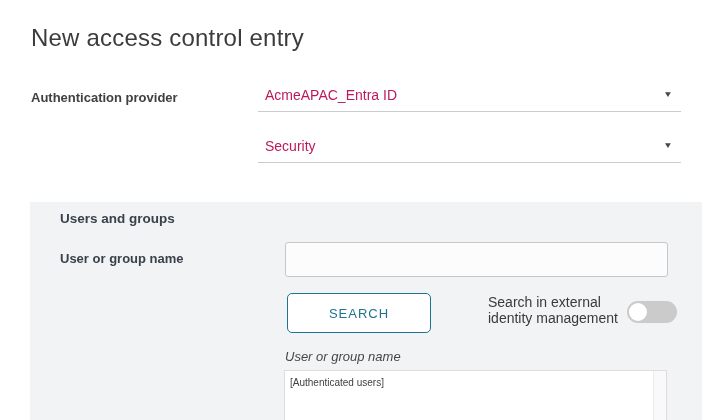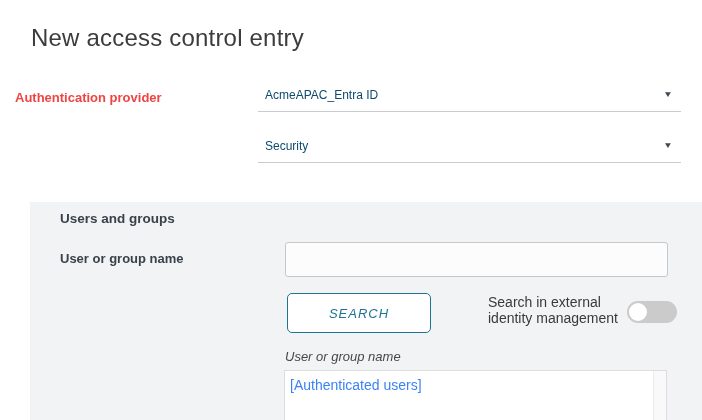--- a/index.html
+++ b/index.html
@@ -6,51 +6,51 @@
   html,body { background:#fff; }
   .page {
     position:relative; width:702px; height:420px; background:#ffffff;
     font-family:"Liberation Sans", sans-serif; overflow:hidden;
   }
   .page-title {
     position:absolute; left:31px; top:24px;
     font-size:24px; font-weight:400; color:#3c3c3c; letter-spacing:0.2px;
   }
   .field-label {
-    position:absolute; left:15px; font-size:13px; font-weight:bold; color:#ef4444;
+    position:absolute; left:31px; font-size:13px; font-weight:bold; color:#404040;
   }
   .label-auth { top:90px; }
   .label-role { top:140px; }
   .select {
     position:absolute; left:258px; width:423px; height:34px;
     border-bottom:1px solid #c9cbcd; display:flex; align-items:center;
     padding:0 8px 0 7px; cursor:pointer; background:#fff;
   }
   .select-auth { top:78px; }
   .select-role { top:129px; }
-  .select-value { font-size:12px; color:#0c4a6e; flex:1 1 auto; }
+  .select-value { font-size:14px; color:#be185d; flex:1 1 auto; }
   .caret { font-size:10px; color:#3f4a52; flex:0 0 auto; transform:scaleY(0.85); }
   .panel {
     position:absolute; left:30px; top:202px; width:672px; height:218px;
     background:#f2f3f5;
   }
   .panel-label { position:absolute; font-size:13px; font-weight:bold; color:#39424b; }
   .section-title { left:30px; top:9px; font-size:13.5px;text-align:center; }
   .name-label { left:30px; top:49px; }
   .name-input {
     position:absolute; left:255px; top:40px; width:383px; height:35px;
     background:#fcfcfc; border:1px solid #c5c8cb; border-radius:3px;
     font-family:"Liberation Sans", sans-serif; font-size:14px; color:#333;
     padding:0 8px; outline:none;
   }
   .search-btn {
     position:absolute; left:257px; top:91px; width:144px; height:40px;
     background:#ffffff; border:1px solid #1d7390; border-radius:5px;
     color:#1d7390; font-family:"Liberation Sans", sans-serif;
-    font-size:13px; letter-spacing:1px; cursor:pointer;font-style:italic;
+    font-size:13px; letter-spacing:1px; cursor:pointer;
   }
   .toggle-label {
     position:absolute; left:458px; top:92px; width:154px;
     font-size:14px; line-height:16px; color:#3a3a3a;
   }
   .toggle {
     position:absolute; left:597px; top:99px; width:50px; height:22px;
     background:#cbcbcb; border-radius:11px; cursor:pointer;
   }
   .toggle-knob {
@@ -64,21 +64,21 @@
   .listbox {
     position:absolute; left:254px; top:168px; width:383px; height:52px;
     background:#ffffff; border:1px solid #dddddd; border-bottom:none;
   }
   .list-scrollbar {
     position:absolute; right:0; top:0; bottom:0; width:13px;
     background:#f9f9f9; border-left:1px solid #ececec;
   }
   .list-item {
     position:absolute; left:5px; top:4px; right:16px;
-    font-size:14px; color:#3b82f6; padding:2px 0; cursor:default;
+    font-size:10px; color:#404040; padding:2px 0; cursor:default;
   }
 </style>
 </head>
 <body>
 
 <div class="page">
 
   <h1 class="page-title">New access control entry</h1>
 
   <div class="field-label label-auth">Authentication provider</div>

